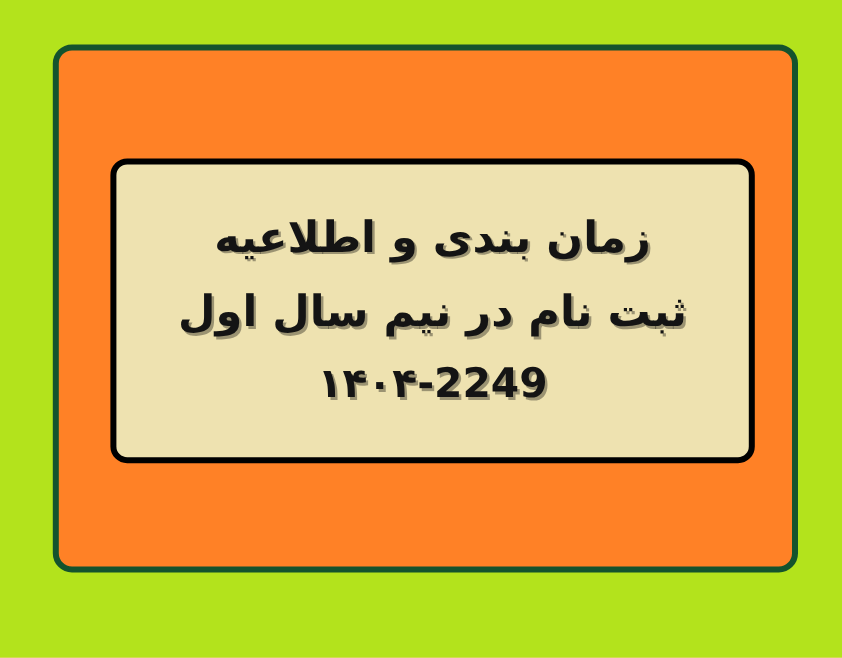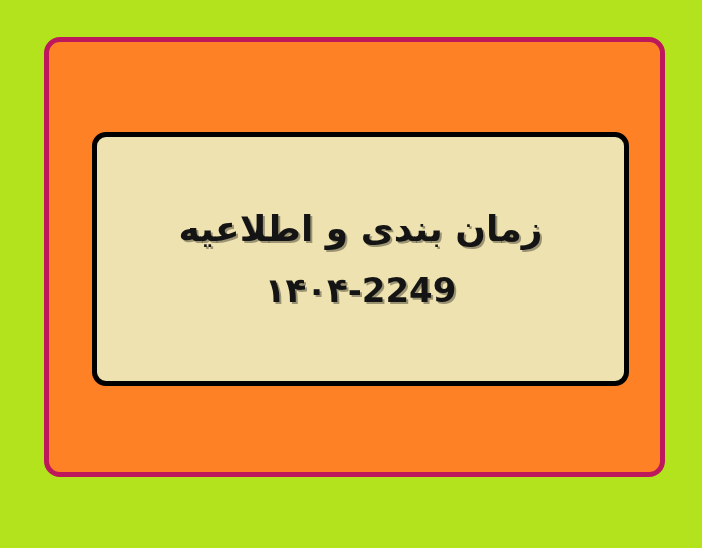--- a/index.html
+++ b/index.html
@@ -25,21 +25,21 @@
 
   
   #outer-frame {
     position: absolute;
     left: 44px;
     top: 37px;
     width: 621px;
     height: 440px;
     box-sizing: border-box;
     background: #ff8126;
-    border: 5px solid #be185d;
+    border: 5px solid #14532d;
     border-radius: 16px;
   }
 
   
   #inner-card {
     position: absolute;
     left: 43px;
     top: 90px;
     width: 537px;
     height: 254px;
@@ -79,20 +79,21 @@
 <body>
 
 <div id="canvas">
 
   <div id="outer-frame">
 
     <div id="inner-card">
 
       <span class="headline-line" id="headline-line-1">زمان بندی و اطلاعیه</span>
 
+      <span class="headline-line" id="headline-line-2">ثبت نام در نیم سال اول</span>
 
       <span class="headline-line" id="headline-line-3">۱۴۰۴-2249</span>
 
     </div>
 
   </div>
 
 </div>
 
 </body></html>

